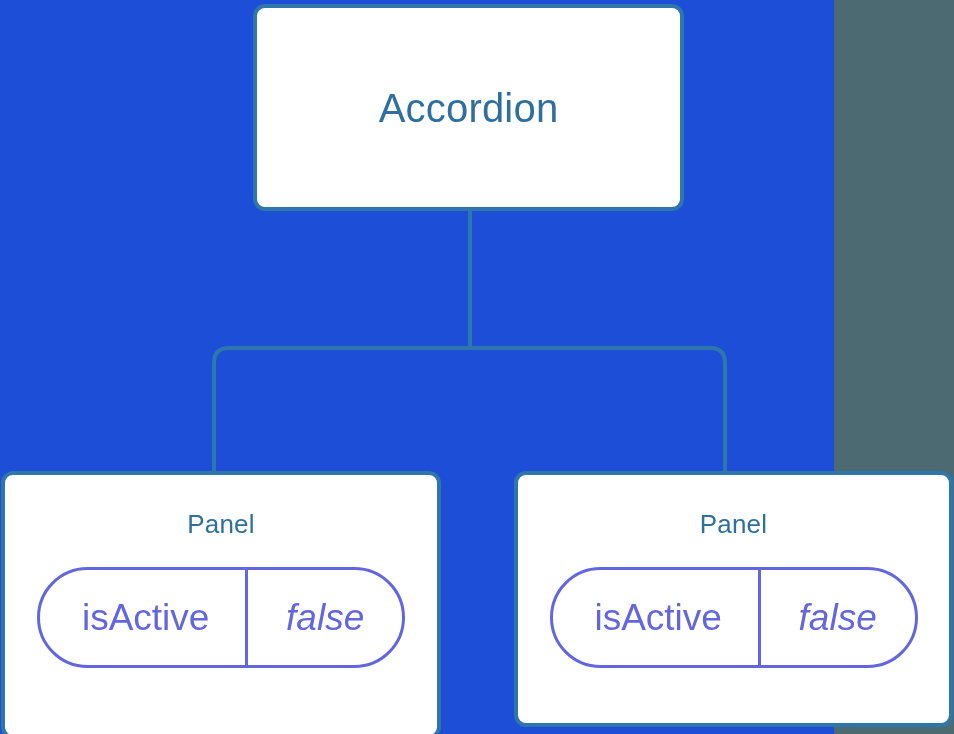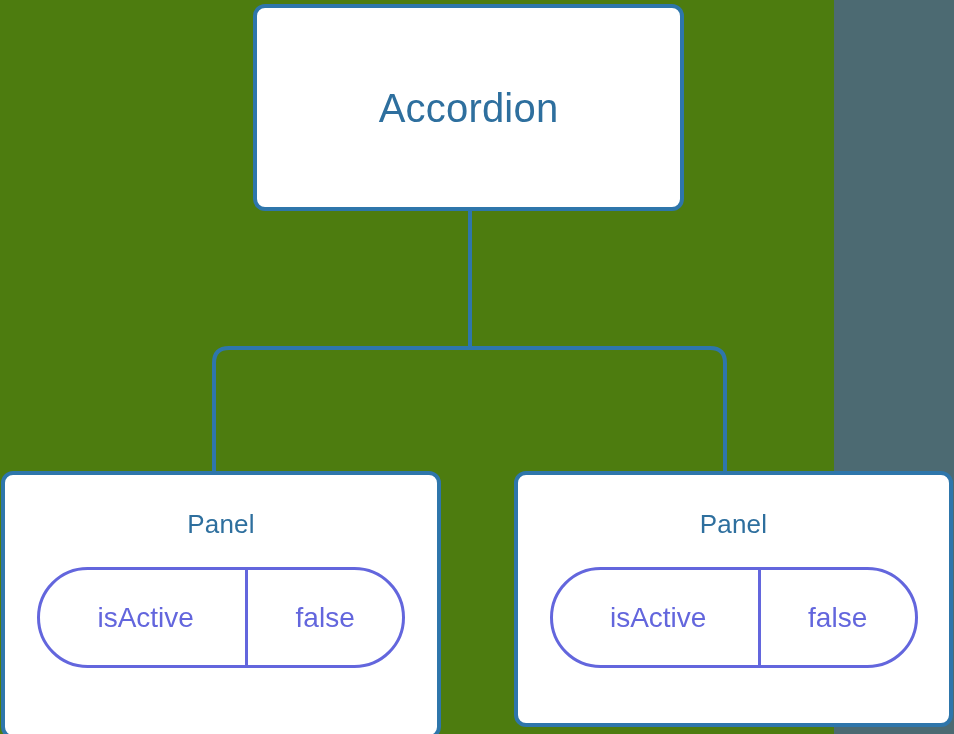--- a/index.html
+++ b/index.html
@@ -11,21 +11,21 @@
     width: 954px;
     height: 734px;
     overflow: hidden;
     font-family: "Liberation Sans", sans-serif;
     background: #4c6a72;
   }
   #canvas {
     position: relative;
     width: 834px;
     height: 734px;
-    background: #4d7c0f;
+    background: #1d4ed8;
   }
 
   
   #edges {
     position: absolute;
     left: 0;
     top: 0;
     width: 954px;
     height: 734px;
     z-index: 1;
@@ -99,32 +99,33 @@
   }
   .node-leaf-left .prop-pill { width: 368px; }
   .node-leaf-right .prop-pill { width: 368px; }
 
   .prop-key,
   .prop-value {
     display: flex;
     align-items: center;
     justify-content: center;
     color: #6366dd;
-    font-size: 28px;
+    font-size: 37px;
     line-height: 1;
     white-space: nowrap;
     box-sizing: border-box;
   }
   .prop-key {
     width: 210px;
     padding-left: 6px;
     border-right: 3px solid #6366dd;
   }
   .prop-value {
     width: 155px;
+    font-style: italic;
   }
 </style>
 </head>
 <body>
 
 <div id="canvas">
 
   <svg id="edges" viewBox="0 0 954 734" width="954" height="734" xmlns="http://www.w3.org/2000/svg" fill="none">
 
     <path d="M 470 209 L 470 348" stroke="#2e76ab" stroke-width="4" stroke-linecap="butt"></path>

